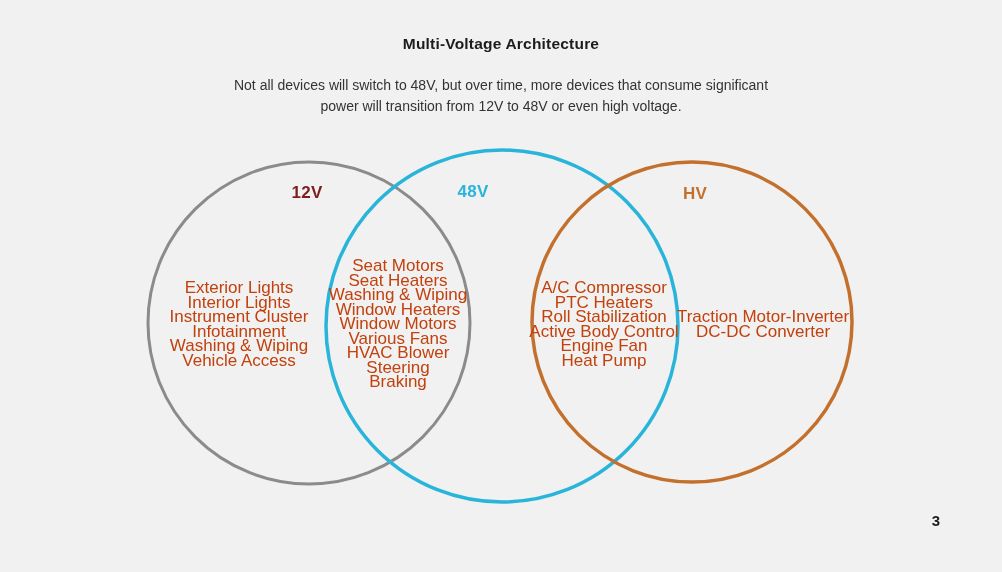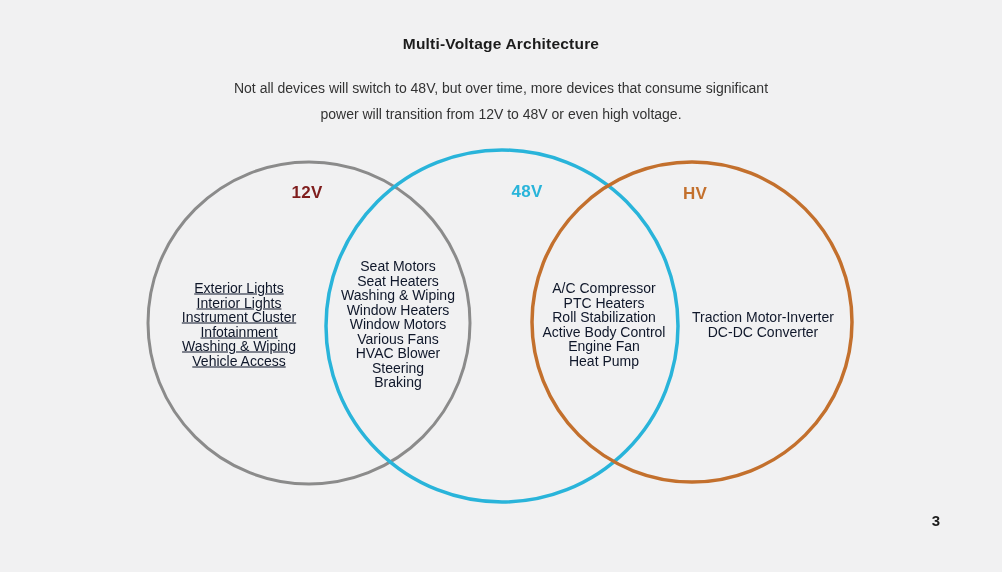--- a/index.html
+++ b/index.html
@@ -19,49 +19,49 @@
     font-size: 15.5px;
     font-weight: bold;
     color: #1c1c1c;
     letter-spacing: 0.2px;
   }
   .subtitle {
     position: absolute;
     top: 75px; left: 0; width: 100%;
     text-align: center;
     font-size: 14px;
-    line-height: 26px;
+    line-height: 21px;
     color: #333333;
     white-space: pre-line;
   }
 
   .venn-svg { position: absolute; top: 0; left: 0; }
 
   .circle-label {
     position: absolute;
     transform: translate(-50%, -50%);
     font-size: 17px;
     font-weight: bold;
     letter-spacing: 0.3px;
   }
   .label-12v { left: 307px; top: 193px; color: #7f1d1d; }
-  .label-48v { left: 527px; top: 192px; color: #29B4DA; }
+  .label-48v { left: 473px; top: 192px; color: #29B4DA; }
   .label-hv  { left: 695px; top: 194px; color: #C3702D; text-align: center; }
 
   .region-list {
     position: absolute;
     top: 324px;
     transform: translate(-50%, -50%);
     text-align: center;
-    font-size: 14px;
+    font-size: 17px;
     line-height: 14.5px;
-    color: #0f172a;
+    color: #c2410c;
     white-space: pre-line;
   }
-  .list-12v        { left: 239px; text-decoration: underline; }
+  .list-12v        { left: 239px; }
   .list-12v-48v    { left: 398px; }
   .list-48v-hv     { left: 604px; }
   .list-hv         { left: 763px; }
 
   .page-number {
     position: absolute;
     left: 936px; top: 520px;
     transform: translate(-50%, -50%);
     font-size: 15px;
     font-weight: bold;

